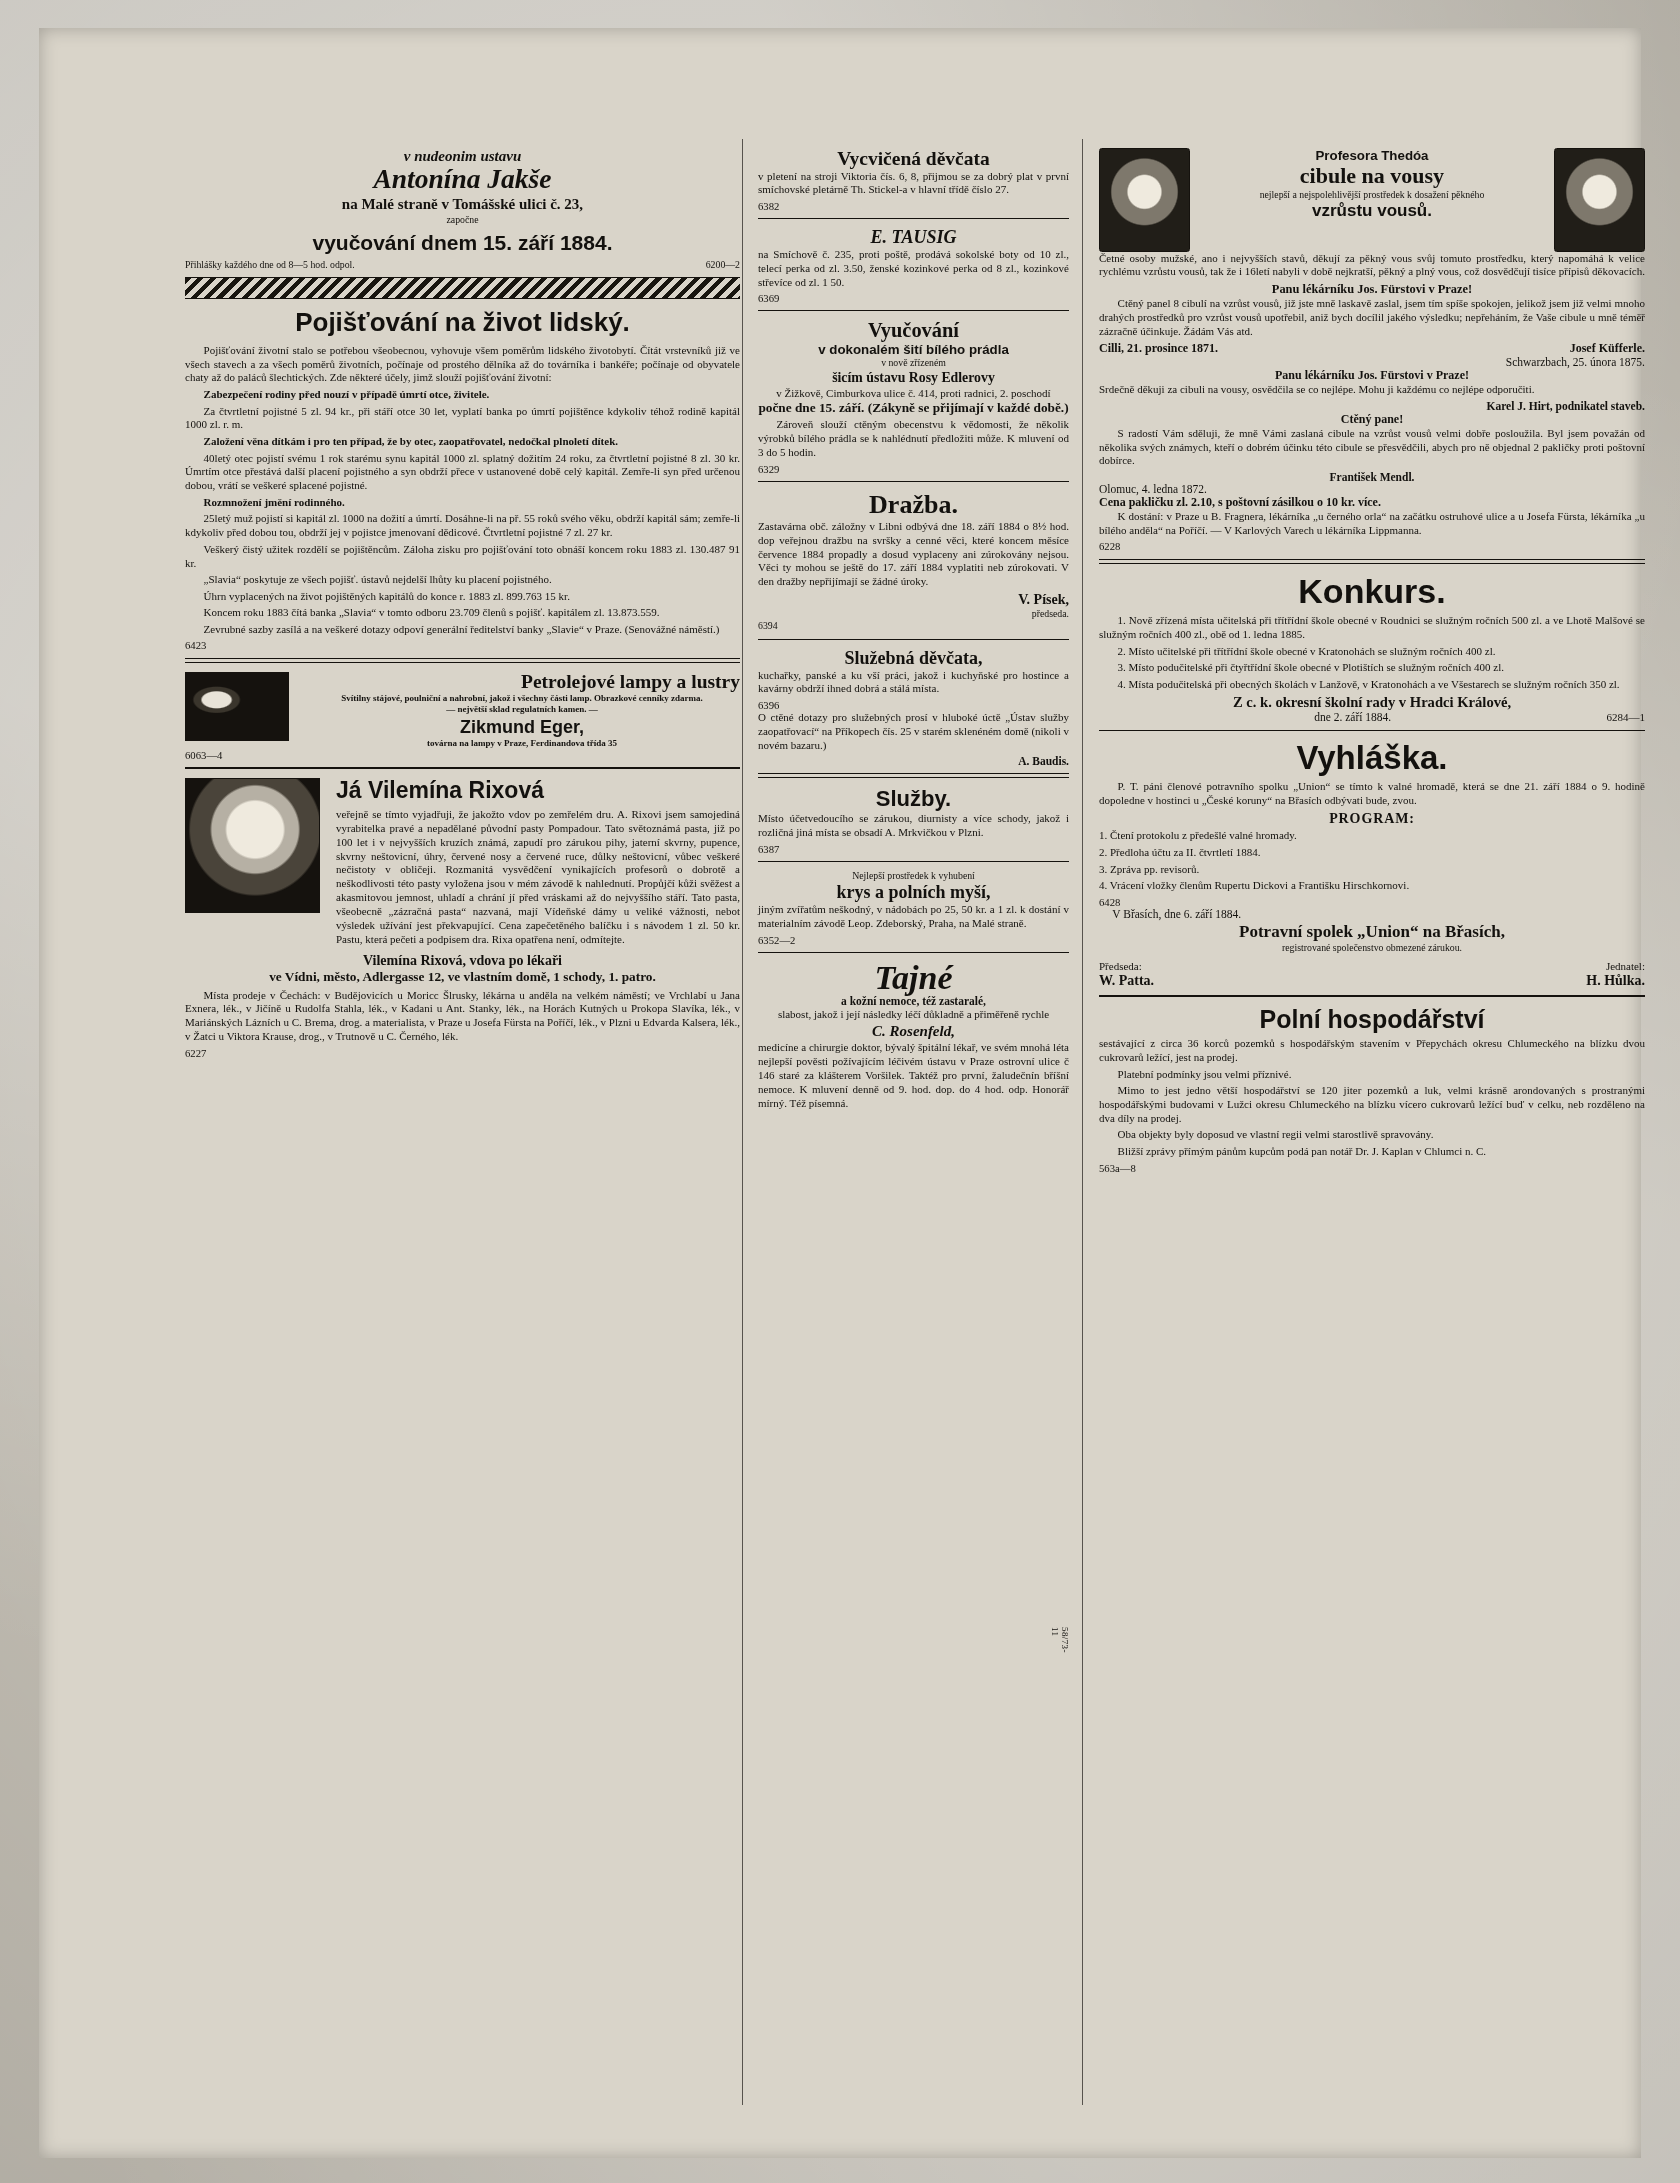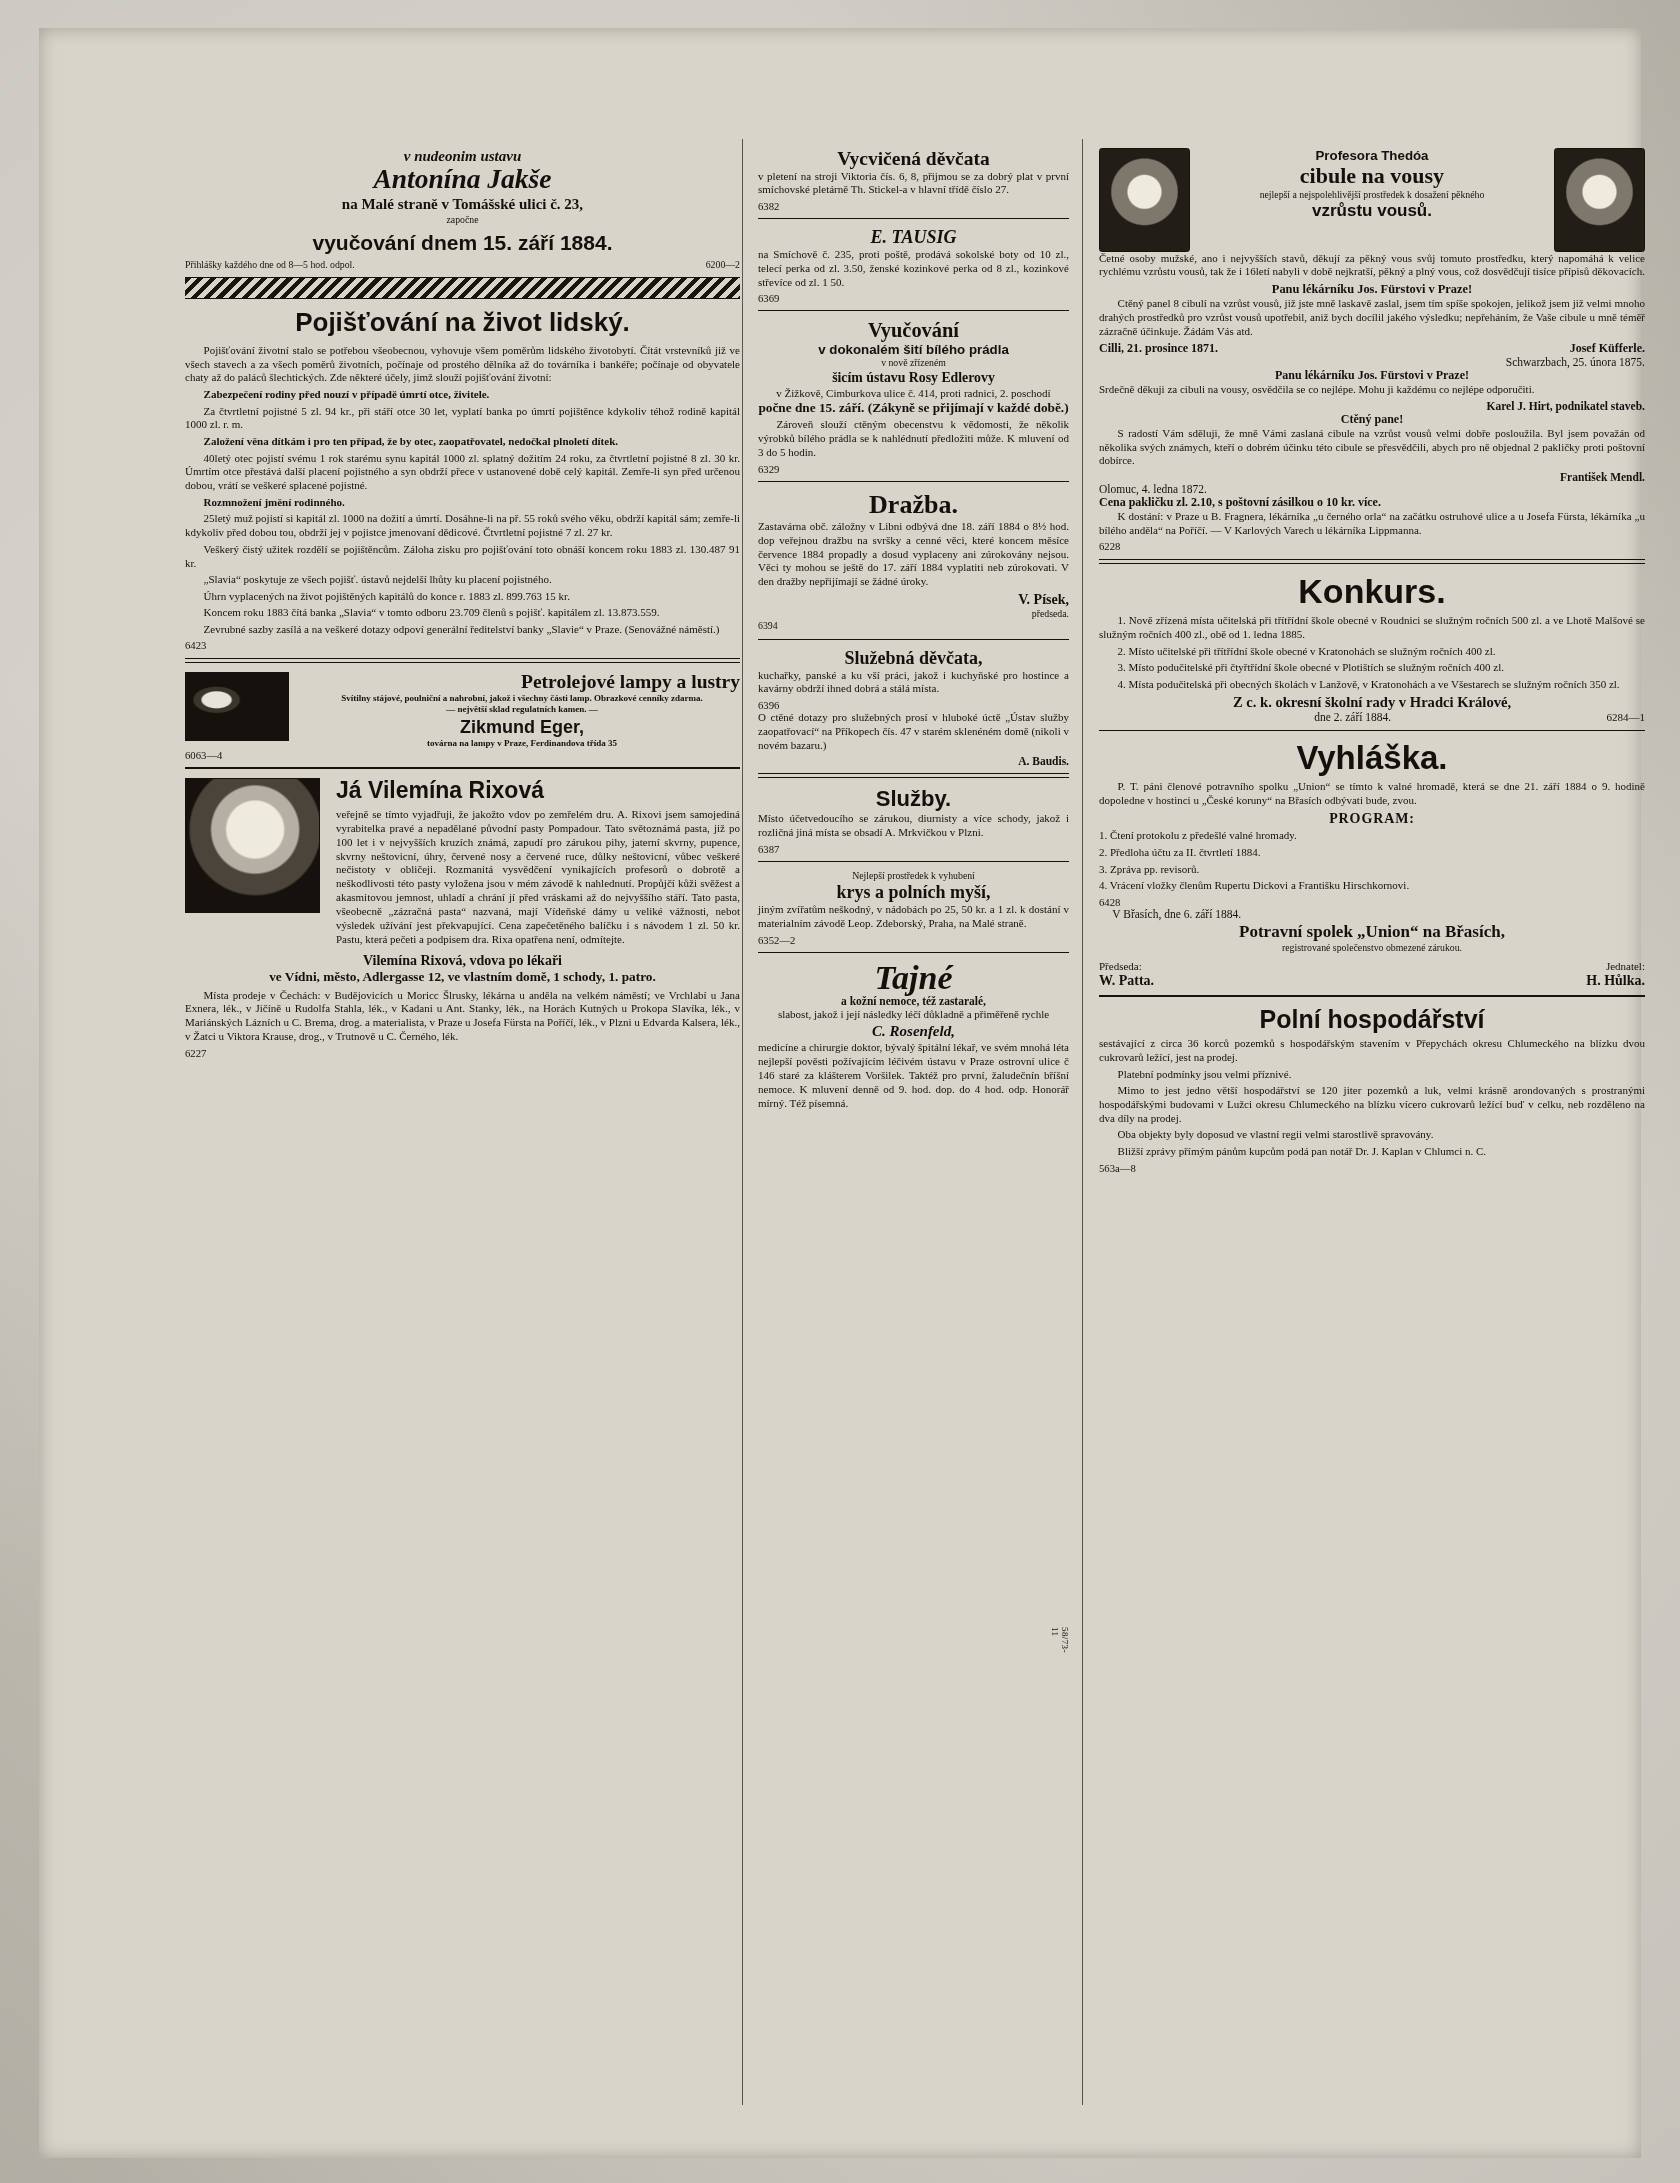--- a/index.html
+++ b/index.html
@@ -204,21 +204,21 @@
         <div class="rule thin"></div>
       </div>
 
       <div class="ad">
         <div class="center hl-serif" style="font-size:18px;">Služebná děvčata,</div>
         <div class="body">
               <p class="noind">kuchařky, panské a ku vší práci, jakož i kuchyňské pro hostince a kavárny obdrží ihned dobrá a stálá místa.</p>
             </div>
         <div class="rightnum">6396</div>
         <div class="body">
-              <p class="noind">O ctěné dotazy pro služebných prosí v hluboké úctě „Ústav služby zaopatřovací“ na Příkopech čís. 47 v starém sklenéném domě (nikoli v novém bazaru.)</p>
+              <p class="noind">O ctěné dotazy pro služebných prosí v hluboké úctě „Ústav služby zaopatřovací“ na Příkopech čís. 25 v starém sklenéném domě (nikoli v novém bazaru.)</p>
             </div>
         <div style="text-align:right;" class="hl-serif sig">A. Baudis.</div>
         <div class="rule dbl"></div>
       </div>
 
       <div class="ad">
         <div class="center hl-sans" style="font-size:22px;">Služby.</div>
         <div class="body">
               <p class="noind">Místo účetvedoucího se zárukou, diurnisty a více schody, jakož i rozličná jiná místa se obsadí A. Mrkvičkou v Plzni.</p>
             </div>
@@ -280,21 +280,21 @@
         <div style="text-align:right;font-size:11.5px;">Schwarzbach, 25. února 1875.</div>
         <div class="center hl-serif" style="font-size:12px;">Panu lékárníku Jos. Fürstovi v Praze!</div>
         <div class="body">
               <p class="noind">Srdečně děkuji za cibuli na vousy, osvědčila se co nejlépe. Mohu ji každému co nejlépe odporučiti.</p>
             </div>
         <div style="text-align:right;" class="hl-serif sig">Karel J. Hirt, podnikatel staveb.</div>
         <div class="center hl-serif" style="font-size:12px;">Ctěný pane!</div>
         <div class="body">
               <p>S radostí Vám sděluji, že mně Vámi zaslaná cibule na vzrůst vousů velmi dobře posloužila. Byl jsem považán od několika svých známych, kteří o dobrém účinku této cibule se přesvědčili, abych pro ně objednal 2 pakličky proti poštovní dobírce.</p>
             </div>
-        <div style="text-align:right;font-family:Liberation Serif, serif;" class="hl-serif sig">František Mendl.</div>
+        <div style="text-align:center;font-family:Liberation Serif, serif;" class="hl-serif sig">František Mendl.</div>
         <div style="font-size:11.5px;">Olomuc, 4. ledna 1872.</div>
         <div class="hl-serif" style="font-size:12px;">Cena pakličku zl. 2.10, s poštovní zásilkou o 10 kr. více.</div>
         <div class="body">
               <p>K dostání: v Praze u B. Fragnera, lékárníka „u černého orla“ na začátku ostruhové ulice a u Josefa Fürsta, lékárníka „u bílého anděla“ na Poříčí. — V Karlových Varech u lékárníka Lippmanna.</p>
             </div>
         <div class="rightnum">6228</div>
         <div class="rule dbl"></div>
       </div>
 
       <div class="ad">

